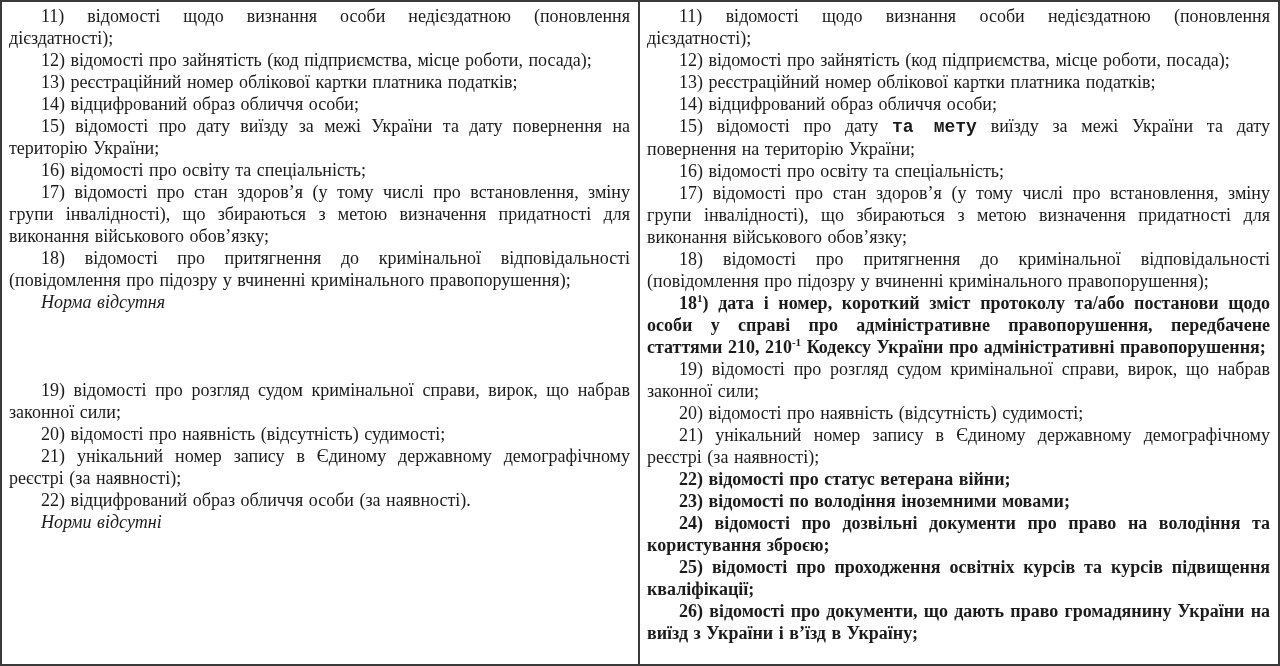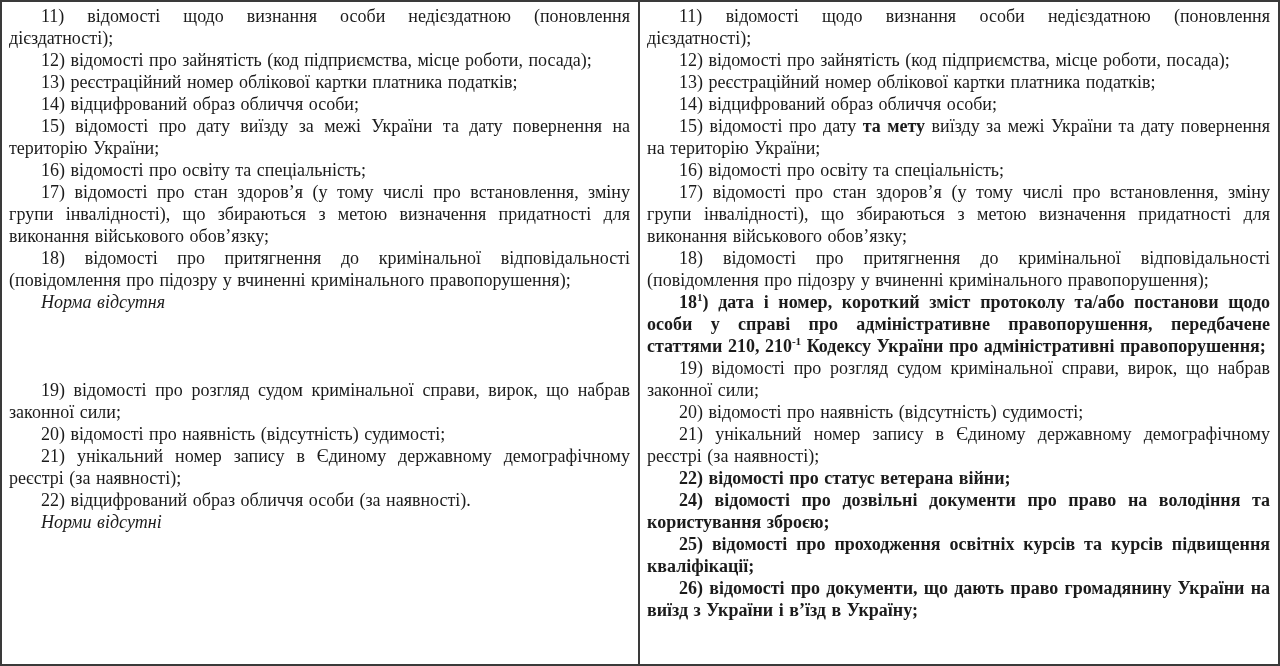--- a/index.html
+++ b/index.html
@@ -31,21 +31,21 @@
     font-size: 18px;
     line-height: 22px;
     color: #1b1b1b;
     text-align: justify;
     text-indent: 32px;
     word-spacing: 1px;
   }
   .para.italic { }
   .para.bold { font-weight: 700; }
   .para.bold-italic { font-weight: 400; font-style: italic; }
-  .para .b { font-weight: 700; }
+  .para .b { font-weight: 700; font-family: Liberation Mono, monospace; }
   .para sup {
     font-size: 0.62em;
     vertical-align: super;
     line-height: 0;
   }
   .spacer { width: 100%; }
 </style>
 </head>
 <body>
 
@@ -74,17 +74,18 @@
       <p class="para"><span>14) відцифрований образ обличчя особи;</span></p>
       <p class="para"><span>15) відомості про дату </span><span class="b">та мету</span><span> виїзду за межі України та дату повернення на територію України;</span></p>
       <p class="para"><span>16) відомості про освіту та спеціальність;</span></p>
       <p class="para"><span>17) відомості про стан здоров’я (у тому числі про встановлення, зміну групи інвалідності), що збираються з метою визначення придатності для виконання військового обов’язку;</span></p>
       <p class="para"><span>18) відомості про притягнення до кримінальної відповідальності (повідомлення про підозру у вчиненні кримінального правопорушення);</span></p>
       <p class="para bold"><span>18</span><sup>1</sup><span>) дата і номер, короткий зміст протоколу та/або постанови щодо особи у справі про адміністративне правопорушення, передбачене статтями 210, 210</span><sup>-1</sup><span> Кодексу України про адміністративні правопорушення;</span></p>
       <p class="para"><span>19) відомості про розгляд судом кримінальної справи, вирок, що набрав законної сили;</span></p>
       <p class="para"><span>20) відомості про наявність (відсутність) судимості;</span></p>
       <p class="para"><span>21) унікальний номер запису в Єдиному державному демографічному реєстрі (за наявності);</span></p>
       <p class="para bold"><span>22) відомості про статус ветерана війни;</span></p>
+      <p class="para bold"><span>23) відомості по володіння іноземними мовами;</span></p>
       <p class="para bold"><span>24) відомості про дозвільні документи про право на володіння та користування зброєю;</span></p>
       <p class="para bold"><span>25) відомості про проходження освітніх курсів та курсів підвищення кваліфікації;</span></p>
       <p class="para bold"><span>26) відомості про документи, що дають право громадянину України на виїзд з України і в’їзд в Україну;</span></p>
     </div>
 </div>
 
 </body></html>

